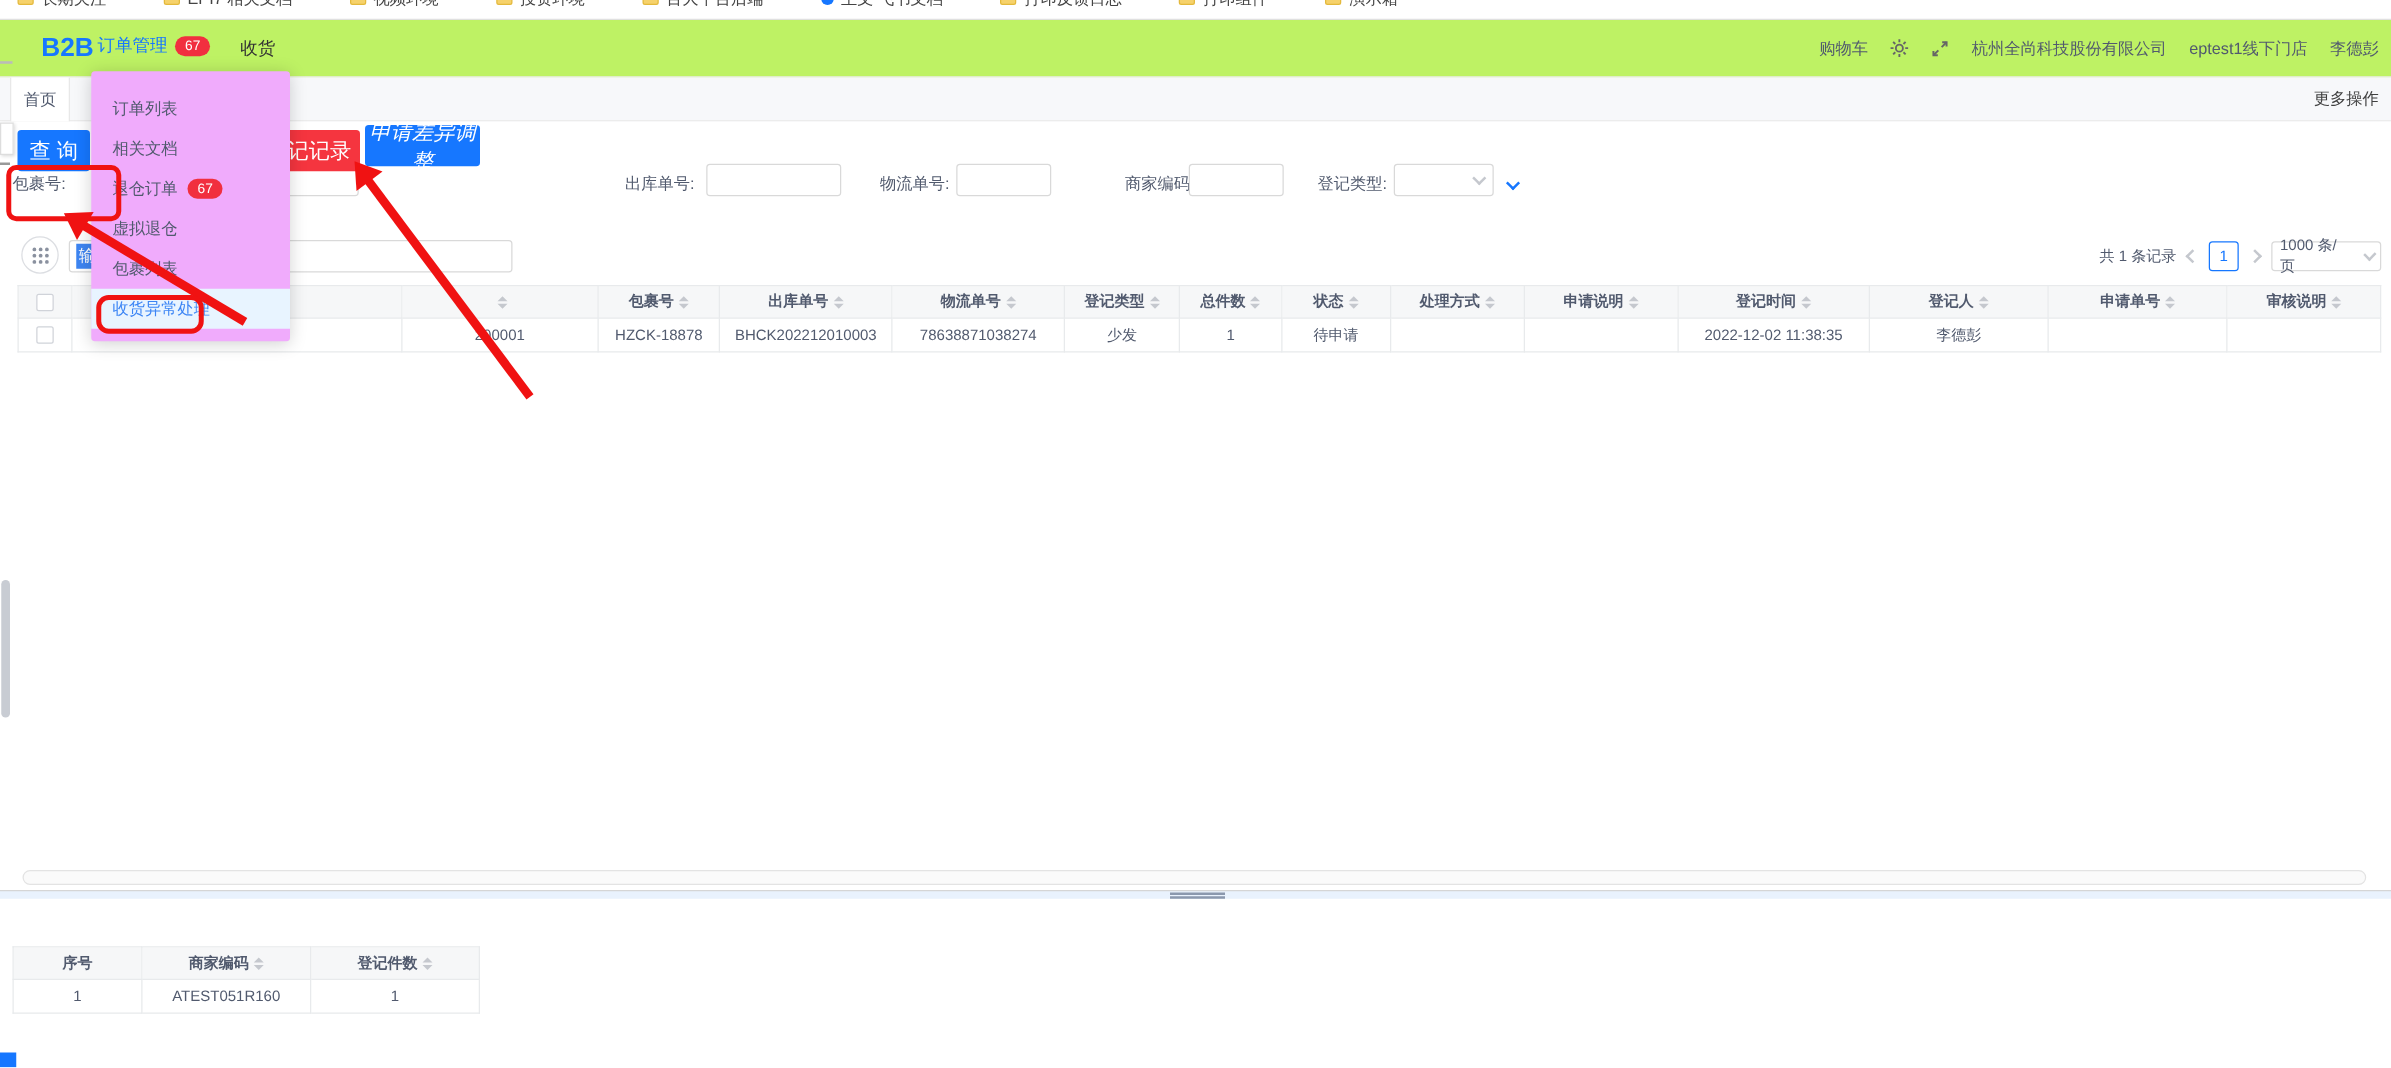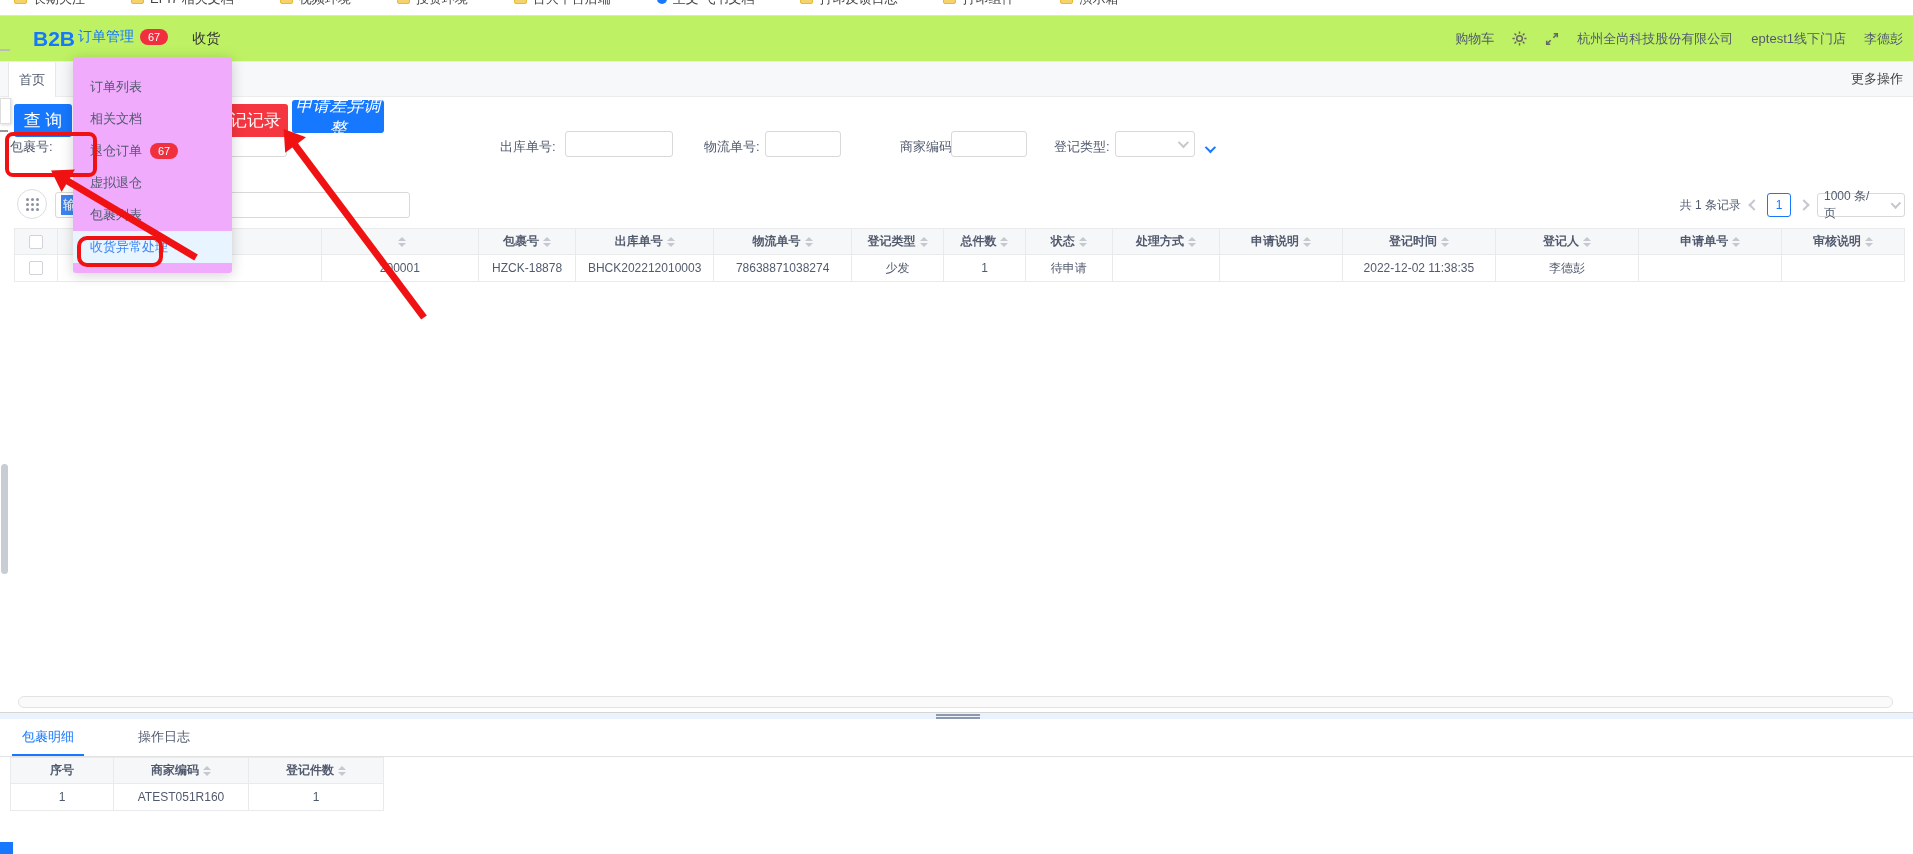--- a/index.html
+++ b/index.html
@@ -380,24 +380,20 @@
         </tbody>
       </table>
     </div>
 
   <div class="hscroll"></div>
 
   <div class="splitter">
     <span class="grip"></span>
   </div>
 
-  <div class="bottom-tabs">
-    <span class="btab active">包裹明细</span>
-    <span class="btab">操作日志</span>
-  </div>
   <div id="bottom-table-wrap">
       <table>
         <thead>
           <tr>
             <th><span>序号</span></th>
             <th><span>商家编码</span><span class="sorter">
                 <i class="up"></i>
                 <i class="dn"></i>
               </span></th>
             <th><span>登记件数</span><span class="sorter">

